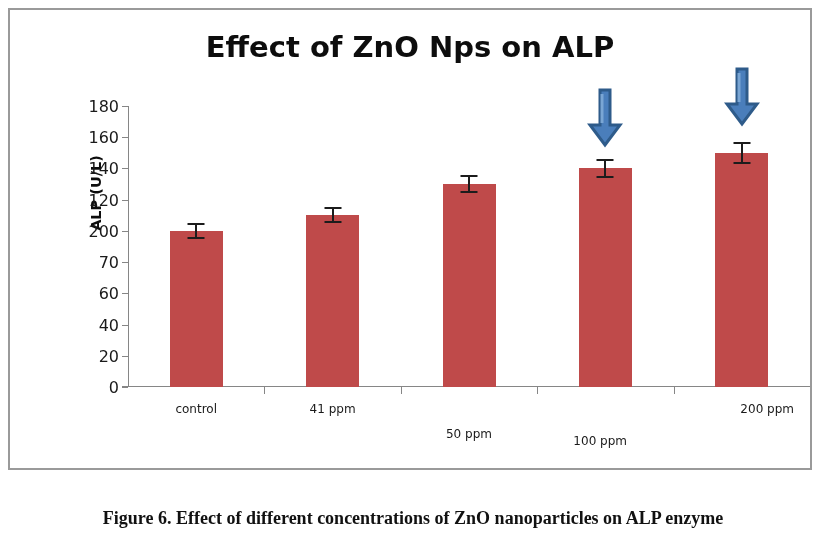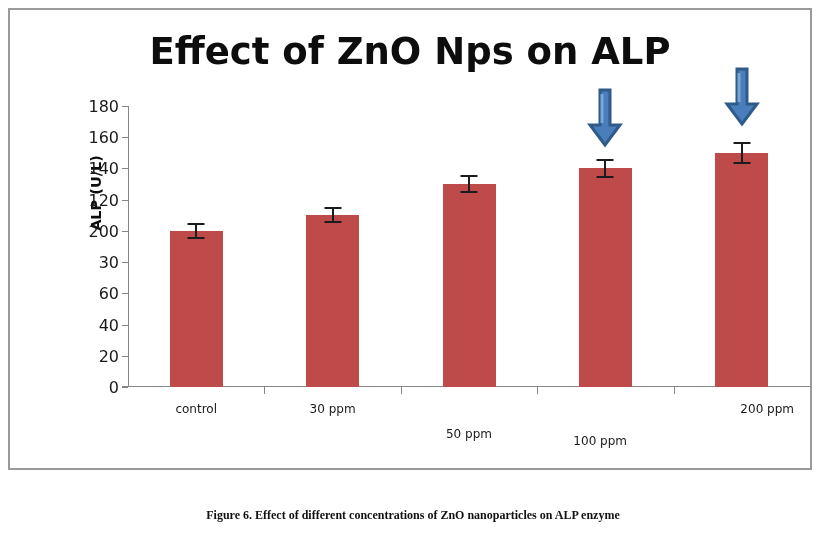--- a/index.html
+++ b/index.html
@@ -28,21 +28,21 @@
   }
 
   
   #chart-title {
     position: absolute;
     left: 0;
     top: 20px;
     width: 100%;
     text-align: center;
     font-family: "DejaVu Sans", sans-serif;
-    font-size: 37px;
+    font-size: 29px;
     font-weight: bold;
     color: #0d0d0d;
     letter-spacing: 0px;
   }
 
   
   #y-axis-title {
     position: absolute;
     left: 26px;
     top: 175px;
@@ -189,21 +189,21 @@
   }
 
   
   #figure-caption {
     position: absolute;
     left: 0;
     top: 508px;
     width: 826px;
     text-align: center;
     font-family: "Liberation Serif", serif;
-    font-size: 12px;
+    font-size: 18px;
     font-weight: bold;
     color: #111111;
   }
 </style>
 </head>
 <body>
 
 <div id="chart-frame">
 
   <div id="chart-title">Effect of ZnO Nps on ALP</div>
@@ -228,21 +228,21 @@
           <div class="y-tick" style="top: 218.556px;"></div>
           <div class="y-tick-row" style="top: 218.556px;">
             <div class="y-tick-label">40</div>
           </div>
           <div class="y-tick" style="top: 187.333px;"></div>
           <div class="y-tick-row" style="top: 187.333px;">
             <div class="y-tick-label">60</div>
           </div>
           <div class="y-tick" style="top: 156.111px;"></div>
           <div class="y-tick-row" style="top: 156.111px;">
-            <div class="y-tick-label">30</div>
+            <div class="y-tick-label">70</div>
           </div>
           <div class="y-tick" style="top: 124.889px;"></div>
           <div class="y-tick-row" style="top: 124.889px;">
             <div class="y-tick-label">200</div>
           </div>
           <div class="y-tick" style="top: 93.6667px;"></div>
           <div class="y-tick-row" style="top: 93.6667px;">
             <div class="y-tick-label">120</div>
           </div>
           <div class="y-tick" style="top: 62.4444px;"></div>
@@ -303,21 +303,21 @@
               <path d="M13,3 L23,3 L23,38 L33,38 L18,58 L3,38 L13,38 Z" fill="#4a7ebb" stroke="#2e5b8a" stroke-width="3" stroke-linejoin="miter"></path>
               <path d="M15,7 L15,36" stroke="#7aa6d4" stroke-width="3" fill="none"></path>
             </svg></div>
           <div class="annot-arrow" style="left: 595.8px; top: -40.0944px; width: 36px; height: 62px;"><svg viewBox="0 0 36 62" width="36" height="62">
               <path d="M13,3 L23,3 L23,38 L33,38 L18,58 L3,38 L13,38 Z" fill="#4a7ebb" stroke="#2e5b8a" stroke-width="3" stroke-linejoin="miter"></path>
               <path d="M15,7 L15,36" stroke="#7aa6d4" stroke-width="3" fill="none"></path>
             </svg></div>
         </div>
       <div id="cats-layer">
           <div class="cat-label" style="left: 0px; width: 136.4px;">control</div>
-          <div class="cat-label" style="left: 136.4px; width: 136.4px;">30 ppm</div>
+          <div class="cat-label" style="left: 136.4px; width: 136.4px;">41 ppm</div>
           <div class="cat-label" style="left: 272.8px; width: 136.4px; margin-top: 25px;">50 ppm</div>
           <div class="cat-label" style="left: 404px; width: 136.4px; margin-top: 32px;">100 ppm</div>
           <div class="cat-label" style="left: 571px; width: 136.4px;">200 ppm</div>
         </div>
 
     </div>
   </div>
 
 
 </div>

